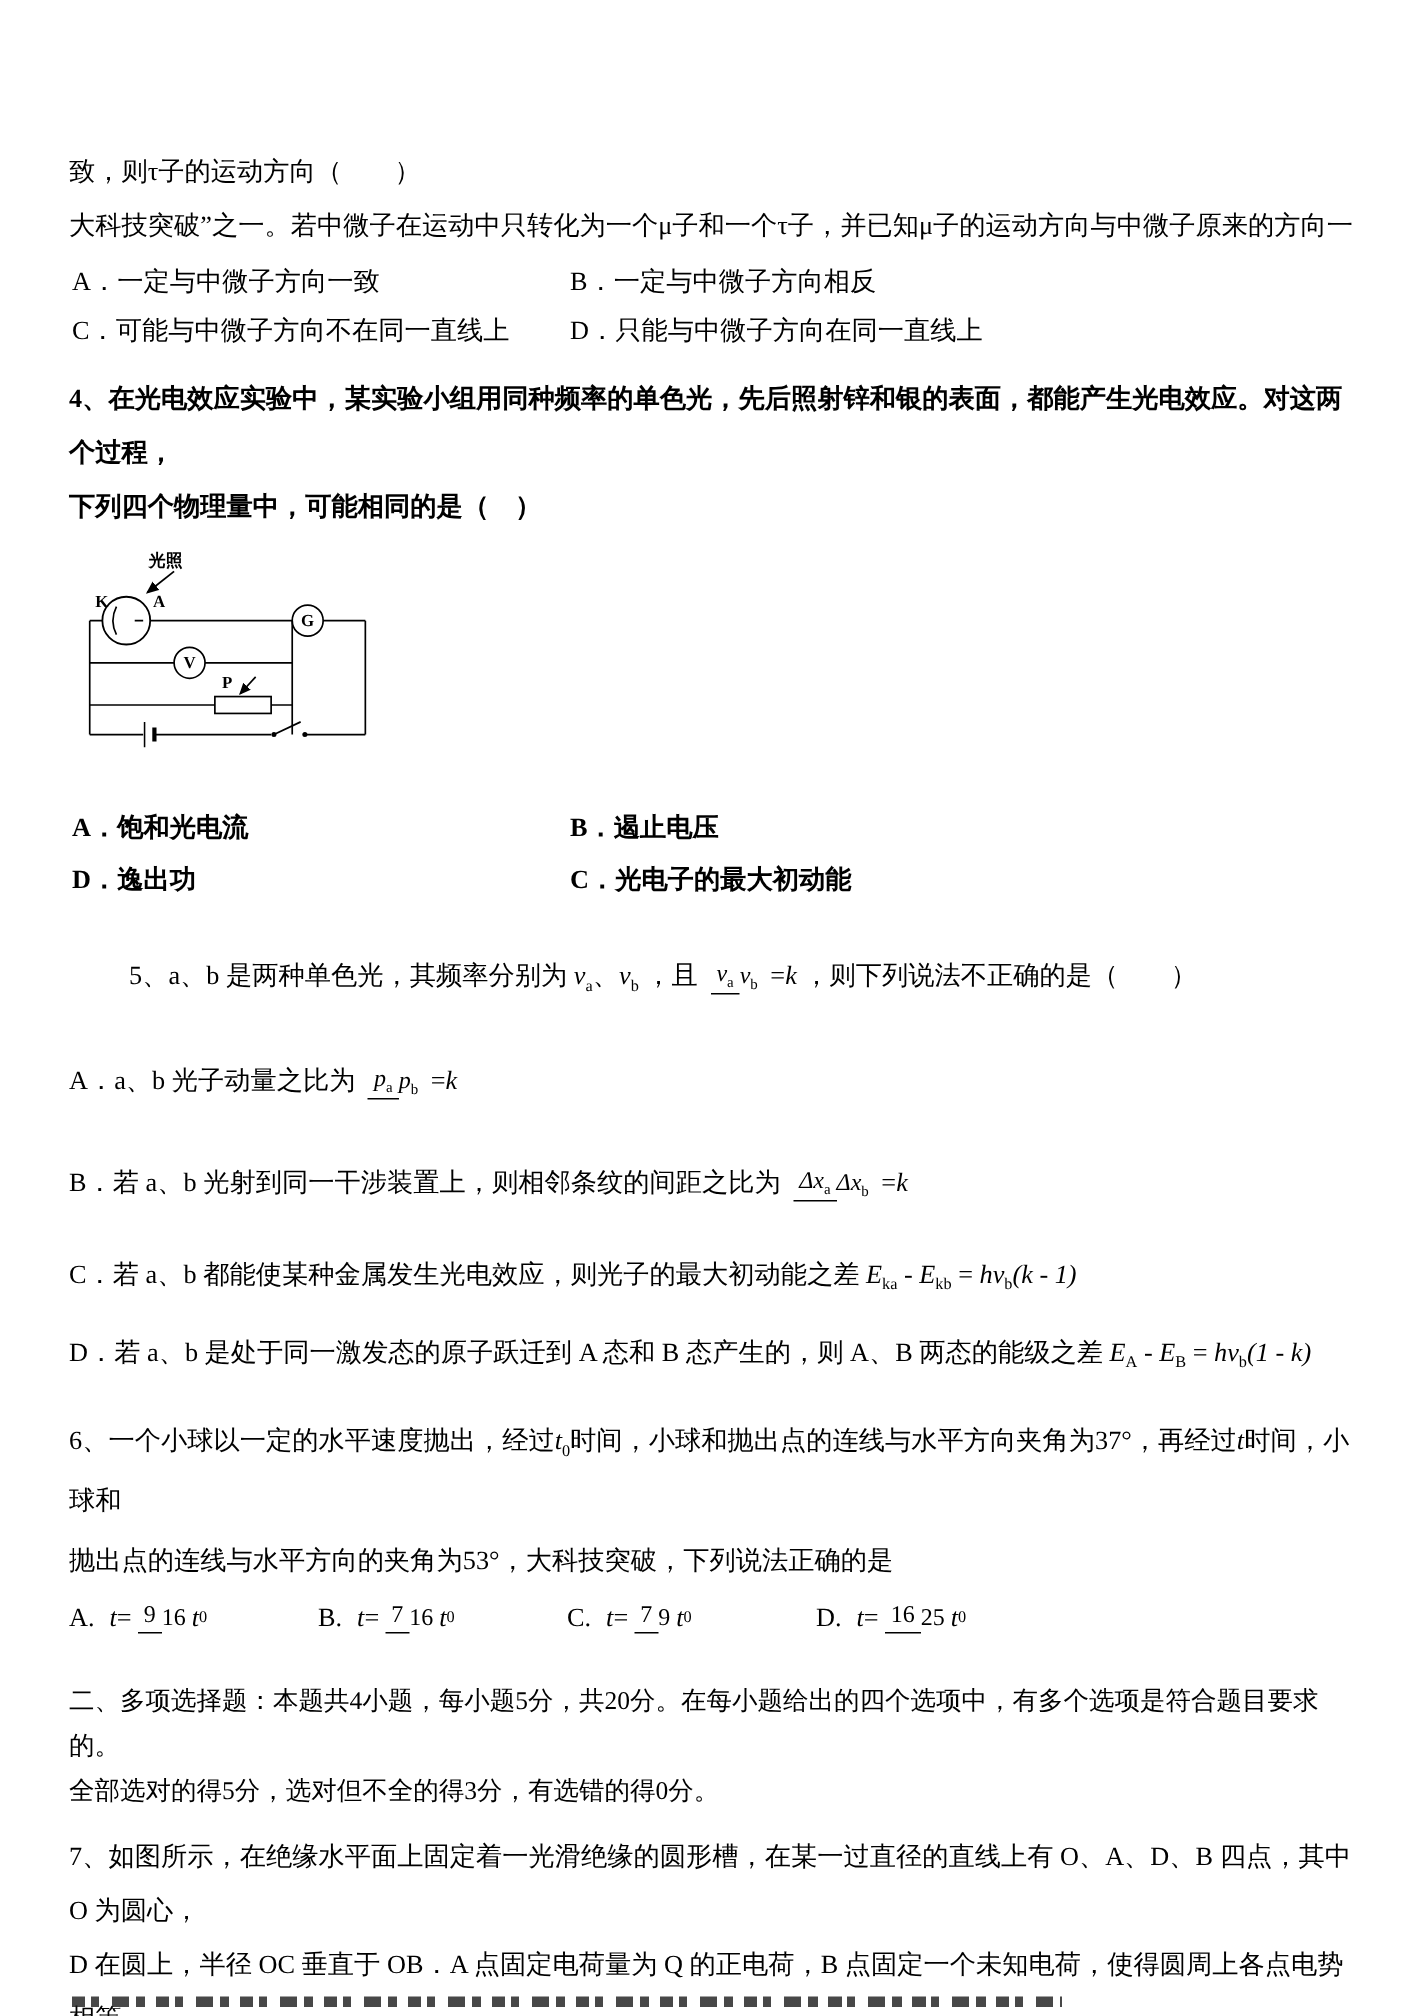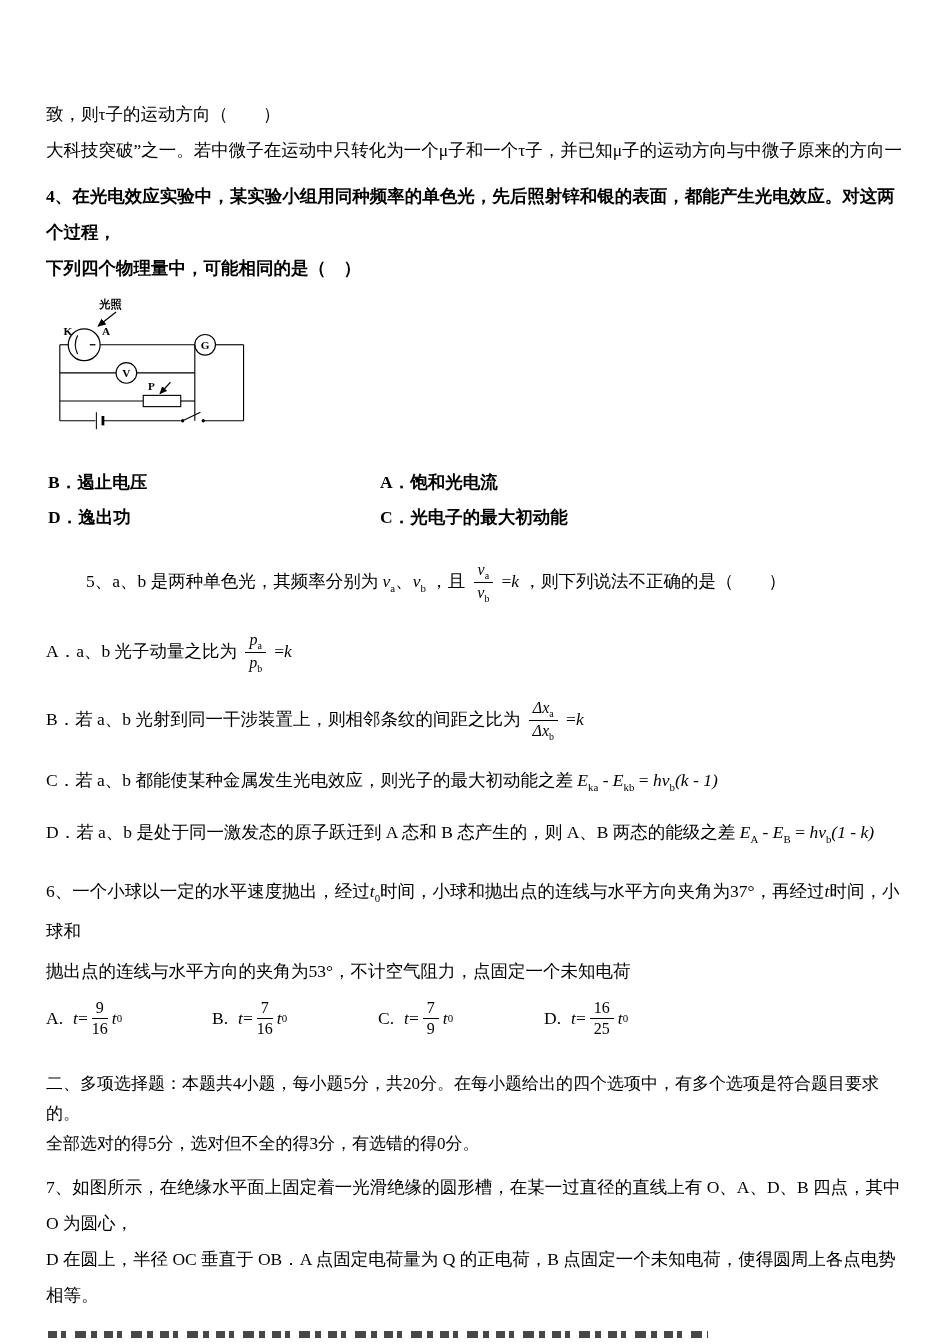--- a/index.html
+++ b/index.html
@@ -16,21 +16,21 @@
   .stem { line-height: 36px; }
   .opts2 {
     display: grid; grid-template-columns: 332px 1fr;
     line-height: 33px; margin: 3px 0 0 2px;
   }
   .q4opts { margin-top: 14px; line-height: 35px; }
   .circuit-wrap { margin: 10px 0 2px 8px; }
   .mi { font-style: italic; }
   sub { font-size: 0.62em; line-height: 1; }
   .frac {
-    display: inline-flex; flex-direction: column; align-items: center;
+    display: inline-flex; flex-direction: row; align-items: center;
     vertical-align: middle; line-height: 1.15; margin: 0 4px;
     font-size: 16px; text-align: center;
   }
   .frac .num { border-bottom: 1px solid #000; padding: 0 4px 1px 4px; }
   .frac .den { padding-top: 1px; }
   .q5stem { margin-top: 20px; line-height: 52px; margin-left: 40px; }
   .q5opt  { margin-top: 22px; line-height: 30px; }
   .q5opt.tall { line-height: 48px; margin-top: 20px; }
   .q6 { margin-top: 24px; }
   .q6 .stem { line-height: 40px; }
@@ -51,20 +51,26 @@
   }
 </style>
 </head>
 <body>
 
 <div class="page">
 
   <section>
     <p class="stem">致，则τ子的运动方向（　　）</p>
     <p class="stem">大科技突破”之一。若中微子在运动中只转化为一个μ子和一个τ子，并已知μ子的运动方向与中微子原来的方向一</p>
+    <div class="opts2">
+      <span>A．一定与中微子方向一致</span>
+      <span>B．一定与中微子方向相反</span>
+      <span>C．可能与中微子方向不在同一直线上</span>
+      <span>D．只能与中微子方向在同一直线上</span>
+    </div>
   </section>
 
   <section style="margin-top:10px;font-weight:bold;">
     <p class="stem">4、在光电效应实验中，某实验小组用同种频率的单色光，先后照射锌和银的表面，都能产生光电效应。对这两个过程，</p>
     <p class="stem">下列四个物理量中，可能相同的是（　）</p>
 
     <div class="circuit-wrap">
       <svg width="216" height="150" viewBox="0 0 230 160">
         <defs>
           <marker id="arr" markerWidth="8" markerHeight="8" refX="6" refY="3" orient="auto">
@@ -107,22 +113,22 @@
         <line x1="52" y1="128" x2="52" y2="138" stroke="#000" stroke-width="3"></line>
         <line x1="53" y1="133" x2="135" y2="133" stroke="#000" stroke-width="1.2"></line>
         <circle cx="137" cy="133" r="1.8" fill="#000"></circle>
         <line x1="137" y1="133" x2="156" y2="124" stroke="#000" stroke-width="1.2"></line>
         <circle cx="159" cy="133" r="1.8" fill="#000"></circle>
         <line x1="160" y1="133" x2="202" y2="133" stroke="#000" stroke-width="1.2"></line>
       </svg>
     </div>
 
     <div class="opts2 q4opts">
+      <span>A．饱和光电流</span>
       <span>B．遏止电压</span>
-      <span>A．饱和光电流</span>
       <span>D．逸出功</span>
       <span>C．光电子的最大初动能</span>
     </div>
   </section>
 
   <section>
     <p class="stem q5stem">
       <span>5、a、b 是两种单色光，其频率分别为</span>
       <span class="mi">ν</span><sub>a</sub><span>、</span><span class="mi">ν</span><sub>b</sub>
       <span>，且</span>
@@ -160,21 +166,21 @@
     <p class="q5opt">
       <span>D．若 a、b 是处于同一激发态的原子跃迁到 A 态和 B 态产生的，则 A、B 两态的能级之差</span>
       <span class="mi">E</span><sub>A</sub><span> - </span><span class="mi">E</span><sub>B</sub><span> = </span><span class="mi">hν</span><sub>b</sub><span class="mi">(1 - k)</span>
     </p>
   </section>
 
   <section class="q6">
     <p class="stem">
       <span>6、一个小球以一定的水平速度抛出，经过</span><span class="mi">t</span><sub>0</sub><span>时间，小球和抛出点的连线与水平方向夹角为37°，再经过</span><span class="mi">t</span><span>时间，小球和</span>
     </p>
-    <p class="stem">抛出点的连线与水平方向的夹角为53°，不计空气阻力，点固定一个未知电荷</p>
+    <p class="stem">抛出点的连线与水平方向的夹角为53°，大科技突破，下列说法正确的是</p>
 
     <div class="q6opts">
       <span class="q6opt">
         <span class="lbl">A.</span>
         <span class="mi">t</span>
           <span>=</span>
         <span class="frac">
             <span class="num">9</span>
             <span class="den">16</span>
           </span>

